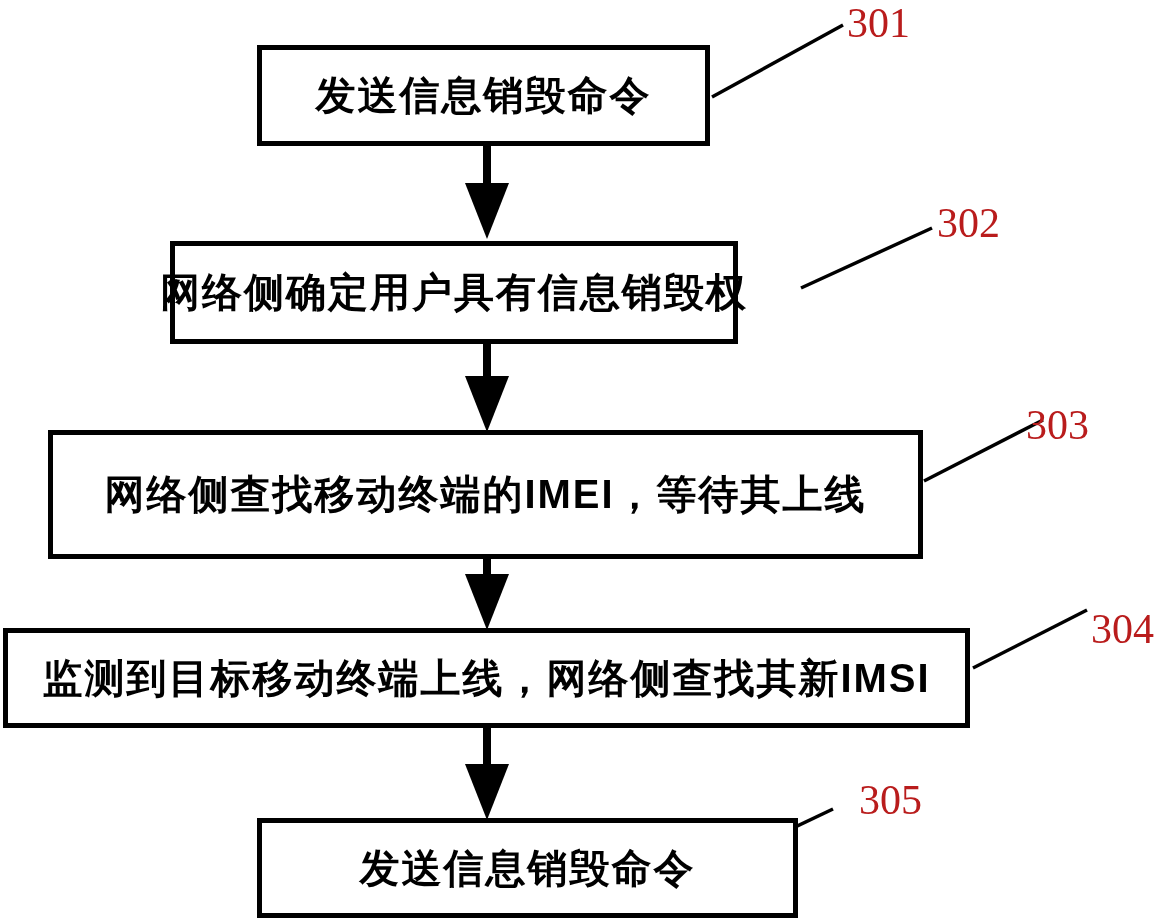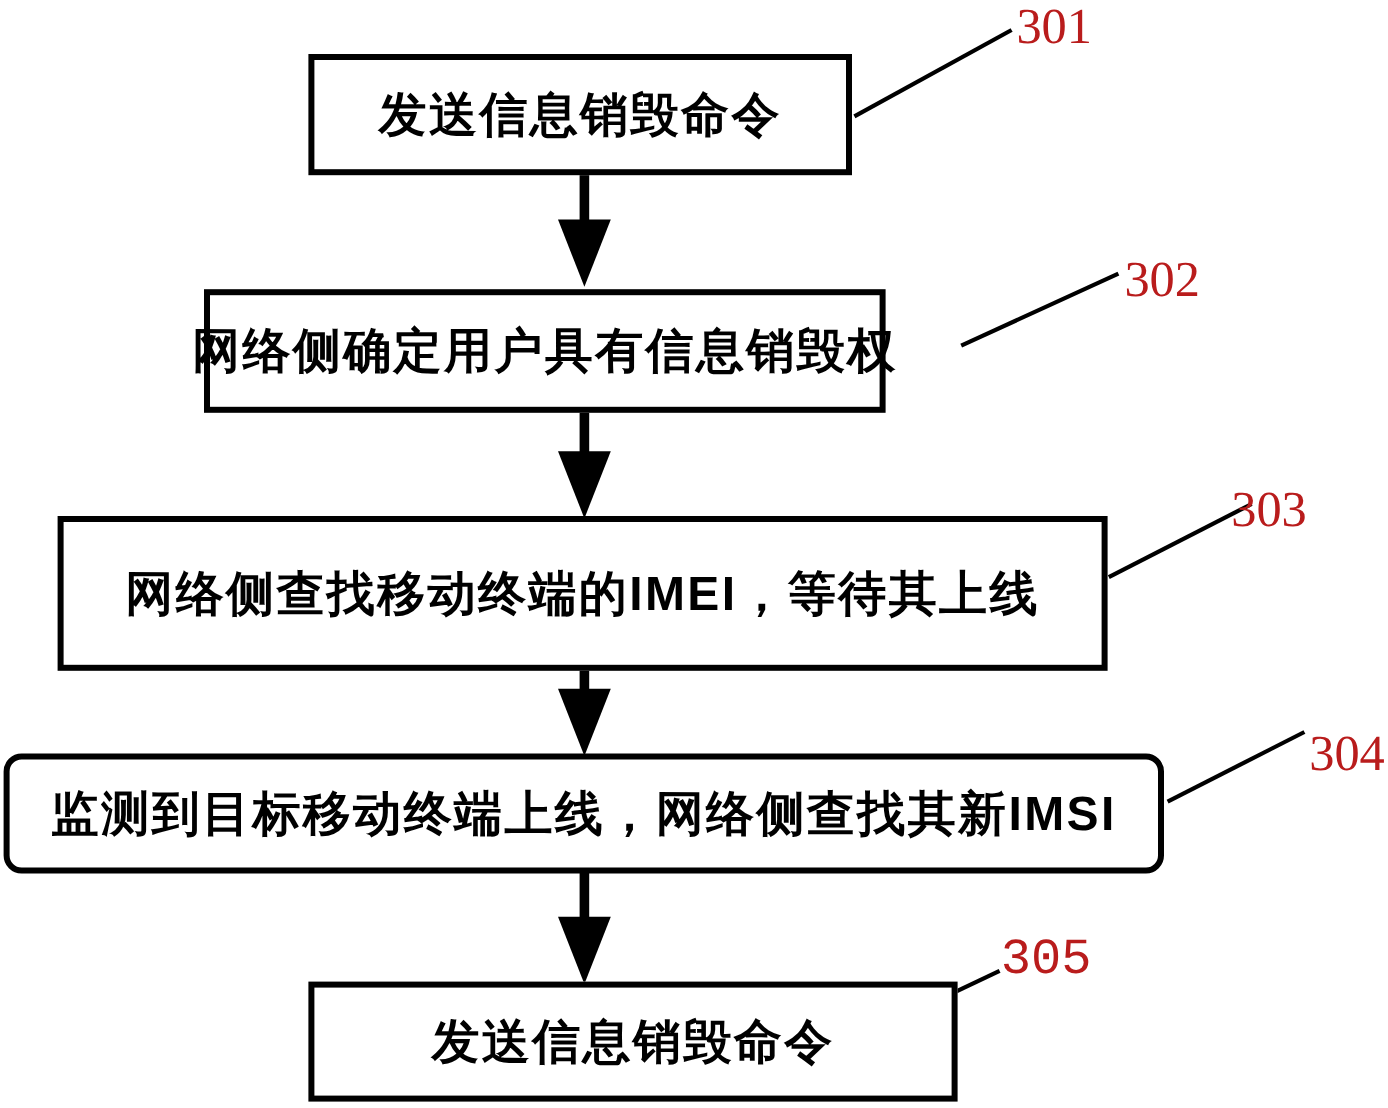--- a/index.html
+++ b/index.html
@@ -88,21 +88,21 @@
   </div>
 
   <div class="flow-box" style="left:170px; top:241px; width:568px; height:103px;">
     <span class="box-label">网络侧确定用户具有信息销毁权</span>
   </div>
 
   <div class="flow-box" style="left:48px;  top:430px; width:875px; height:129px;">
     <span class="box-label">网络侧查找移动终端的IMEI，等待其上线</span>
   </div>
 
-  <div class="flow-box" style="left:3px;   top:628px; width:967px; height:100px;border-radius:15px;">
+  <div class="flow-box" style="left:3px;   top:628px; width:967px; height:100px;">
     <span class="box-label">监测到目标移动终端上线，网络侧查找其新IMSI</span>
   </div>
 
   <div class="flow-box" style="left:257px; top:818px; width:541px; height:100px;">
     <span class="box-label">发送信息销毁命令</span>
   </div>
 
   <div class="arrow" style="left:465px; top:145px; height:94px;">
     <div class="stem" style="height:42px;"></div>
     <div class="head"></div>
@@ -117,18 +117,18 @@
     <div class="stem" style="height:50px;"></div>
     <div class="head"></div>
   </div>
 
   <div class="arrow" style="left:465px; top:726px; height:94px;">
     <div class="stem" style="height:42px;"></div>
     <div class="head"></div>
   </div>
 
   <div class="ref-label" style="left:847px;  top:2px;">301</div>
-  <div class="ref-label" style="left:937px;  top:213px;">302</div>
+  <div class="ref-label" style="left:937px;  top:202px;">302</div>
   <div class="ref-label" style="left:1026px; top:404px;">303</div>
   <div class="ref-label" style="left:1091px; top:608px;">304</div>
-  <div class="ref-label" style="left:834px;  top:779px;font-family:Liberation Mono, monospace;">305</div>
+  <div class="ref-label" style="left:859px;  top:779px;">305</div>
 
 </div>
 
 </body></html>

